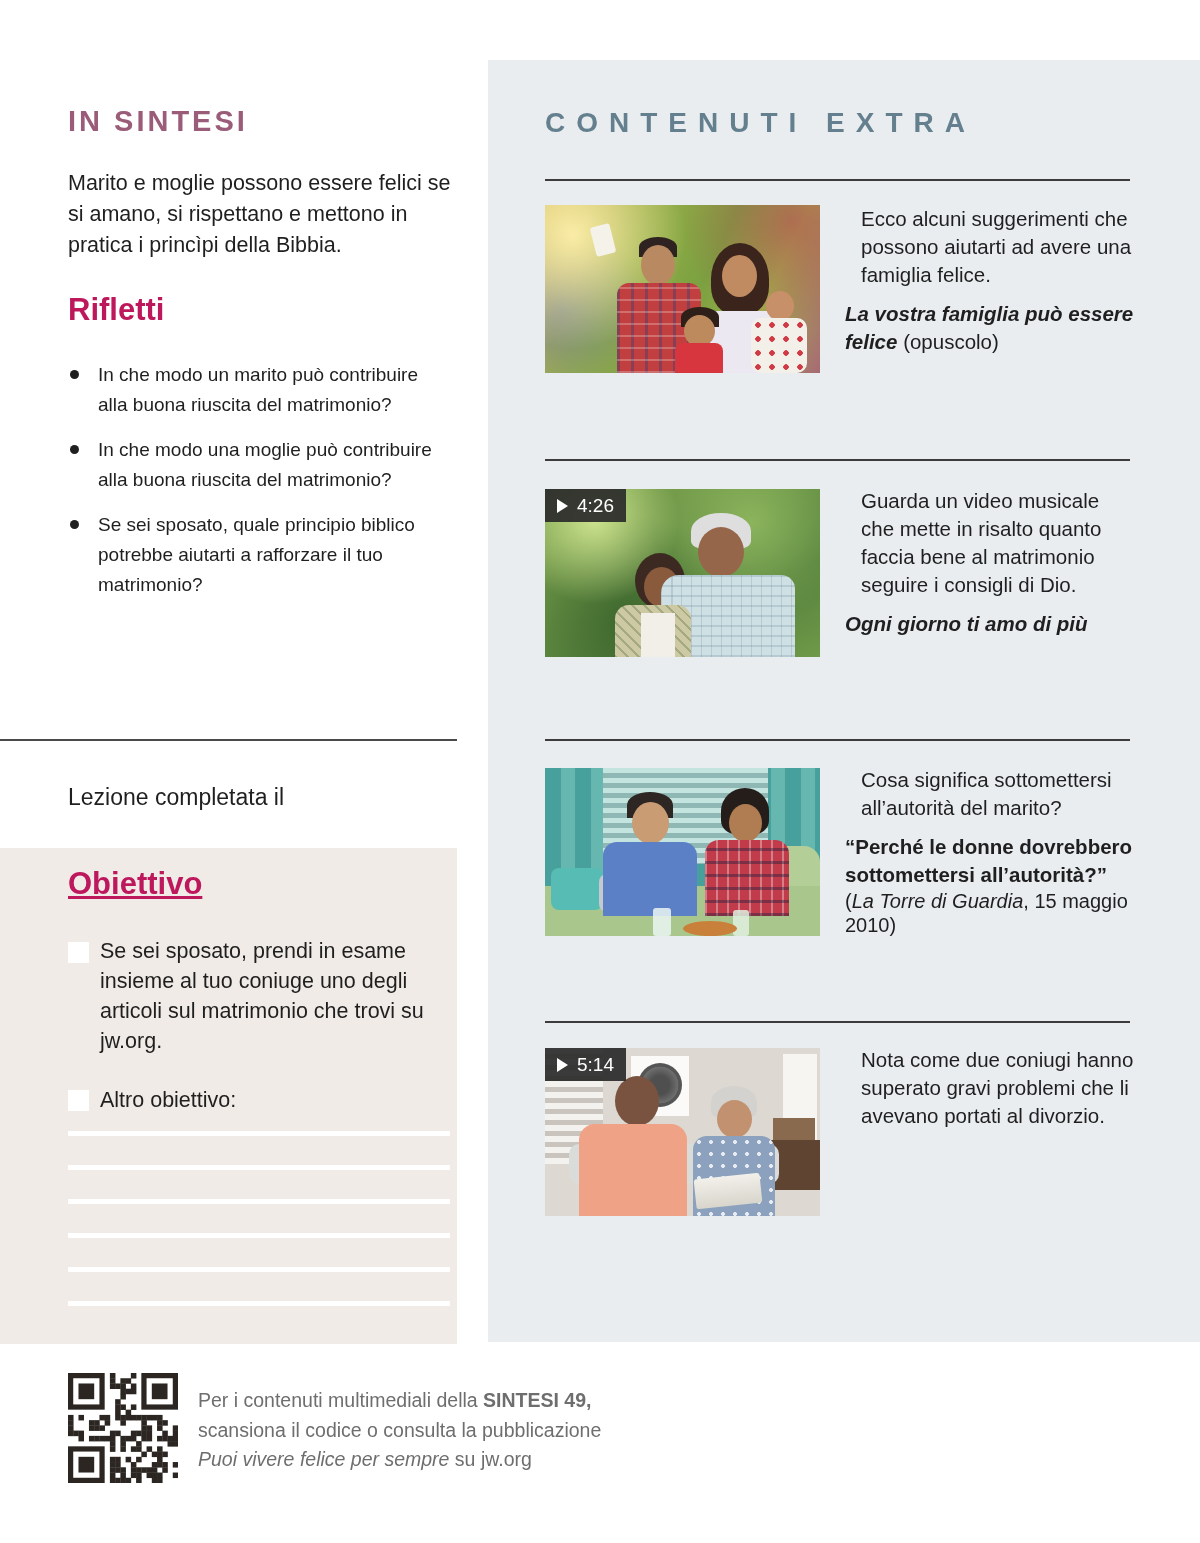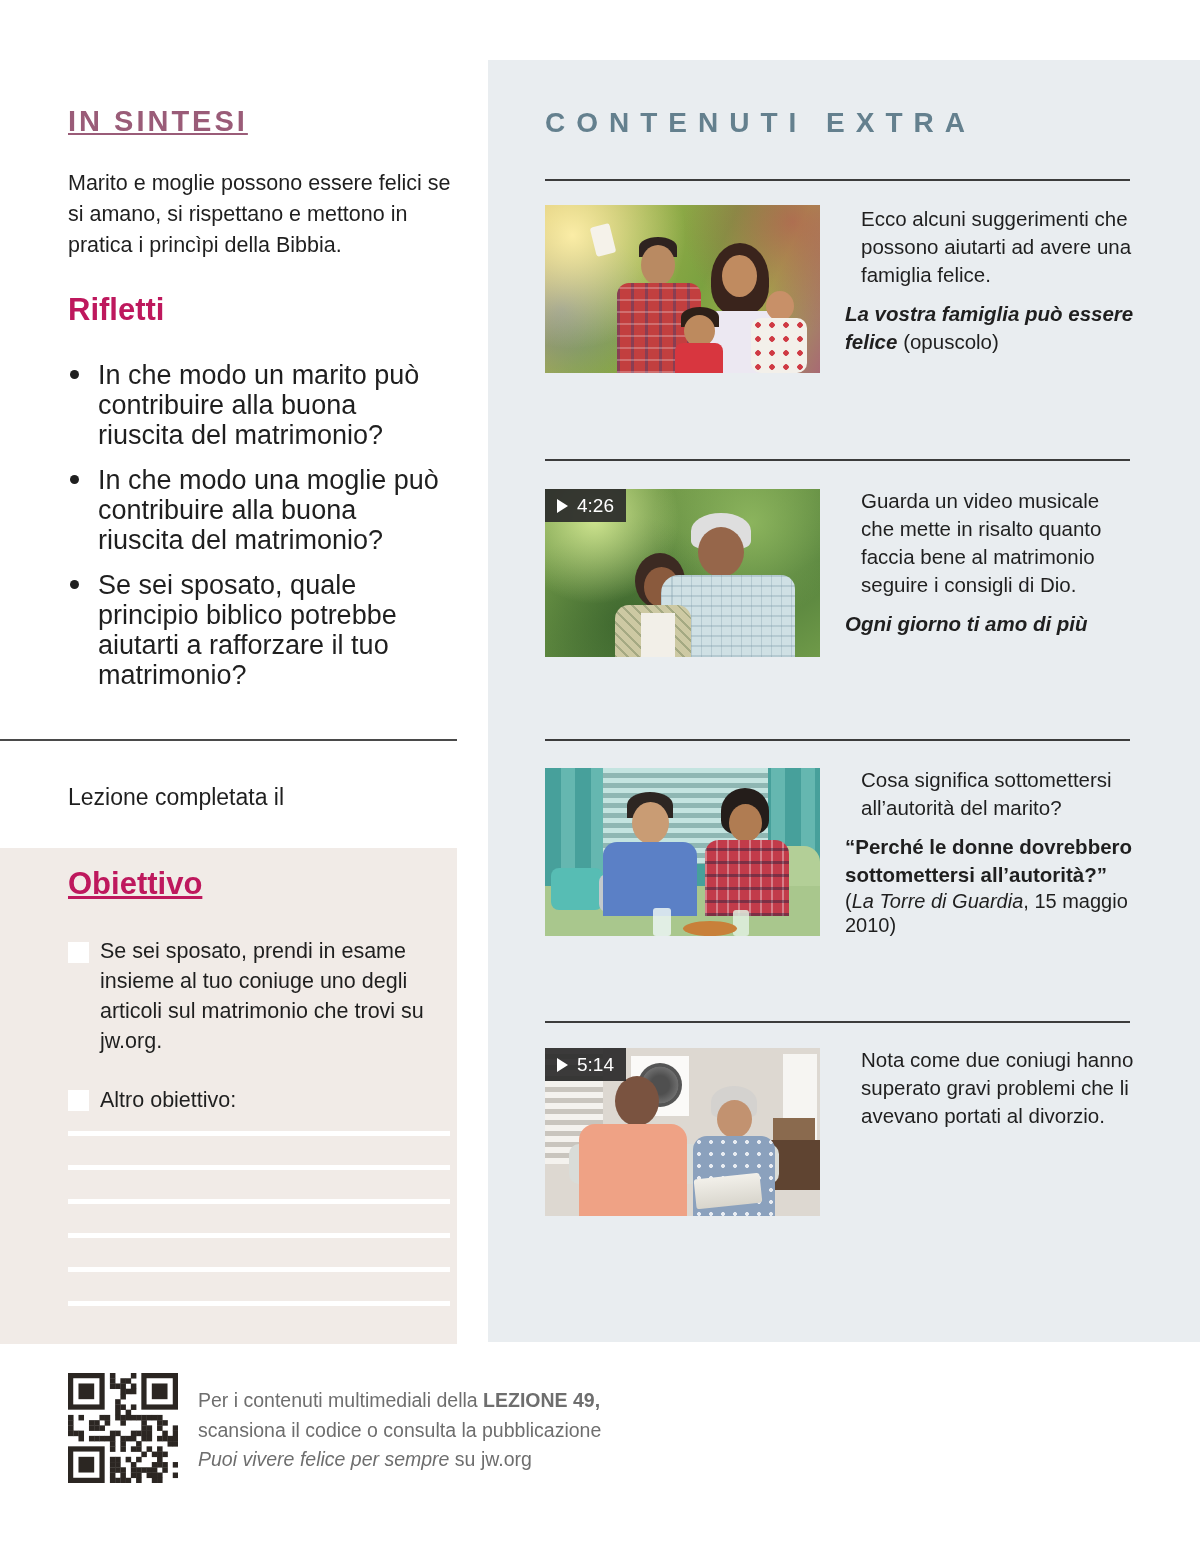--- a/index.html
+++ b/index.html
@@ -3,26 +3,26 @@
 <meta charset="utf-8">
 <style>
   html,body{margin:0;padding:0;}
   body{
     position:relative;width:1200px;height:1543px;background:#ffffff;
     font-family:"Liberation Sans", sans-serif;color:#1f1f1f;overflow:hidden;
   }
   .abs{position:absolute;}
 
   
-  .h-purple{left:68px;top:105px;font-size:29px;font-weight:bold;letter-spacing:3px;color:#9a5c78;text-decoration:underline;}
+  .h-purple{left:68px;top:105px;font-size:29px;font-weight:bold;letter-spacing:3px;color:#9a5c78;}
   .summary{left:68px;top:168px;width:392px;font-size:21.5px;line-height:31px;}
   .h-slate{font-weight:bold;color:#be185d;}
   .rifletti{left:68px;top:292px;font-size:31px;}
   ul.bullets{left:68px;top:360px;width:372px;list-style:none;margin:0;padding:0;position:absolute;}
-  ul.bullets li{position:relative;padding-left:30px;margin-bottom:15px;font-size:27px;line-height:30px;}
+  ul.bullets li{position:relative;padding-left:30px;margin-bottom:15px;font-size:19px;line-height:30px;}
   ul.bullets li::before{content:"";position:absolute;left:2px;top:10px;width:9px;height:9px;border-radius:50%;background:#1f1f1f;}
   .hr-left{left:0;top:739px;width:457px;height:2px;background:#4a4a4a;}
   .lesson{left:68px;top:784px;font-size:23px;}
 
   .objective{left:0;top:848px;width:457px;height:496px;background:#f1ebe7;}
   .objective .obj-title{position:absolute;left:68px;top:18px;font-size:31px;text-decoration:underline;}
   .chk{position:absolute;width:21px;height:21px;background:#ffffff;}
   .g1-chk{left:68px;top:94px;}
   .g1-text{position:absolute;left:100px;top:88px;width:332px;font-size:21.5px;line-height:30px;}
   .g2-chk{left:68px;top:242px;}
@@ -376,16 +376,16 @@
     <rect x="5.238095238095238" y="5.238095238095238" width="26.19047619047619" height="26.19047619047619" fill="#ffffff"></rect>
     <rect x="10.476190476190476" y="10.476190476190476" width="15.714285714285715" height="15.714285714285715" fill="#2b2622"></rect>
     <rect x="73.33333333333333" y="0" width="36.666666666666664" height="36.666666666666664" fill="#2b2622"></rect>
     <rect x="78.57142857142857" y="5.238095238095238" width="26.19047619047619" height="26.19047619047619" fill="#ffffff"></rect>
     <rect x="83.80952380952381" y="10.476190476190476" width="15.714285714285715" height="15.714285714285715" fill="#2b2622"></rect>
     <rect x="0" y="73.33333333333333" width="36.666666666666664" height="36.666666666666664" fill="#2b2622"></rect>
     <rect x="5.238095238095238" y="78.57142857142857" width="26.19047619047619" height="26.19047619047619" fill="#ffffff"></rect>
     <rect x="10.476190476190476" y="83.80952380952381" width="15.714285714285715" height="15.714285714285715" fill="#2b2622"></rect>
   </svg>
 <div class="abs caption">
-  <span>Per i contenuti multimediali della </span><b>LEZIONE 49,</b><br>
+  <span>Per i contenuti multimediali della </span><b>SINTESI 49,</b><br>
   <span>scansiona il codice o consulta la pubblicazione</span><br>
   <i>Puoi vivere felice per sempre</i><span> su jw.org</span>
 </div>
 
 </body></html>

